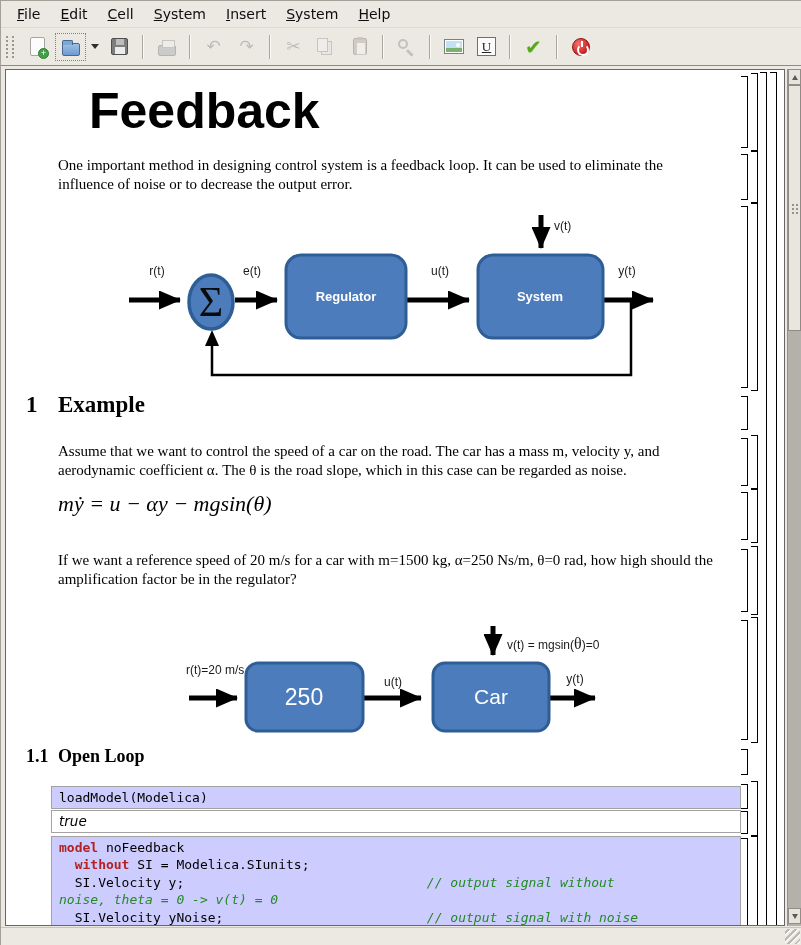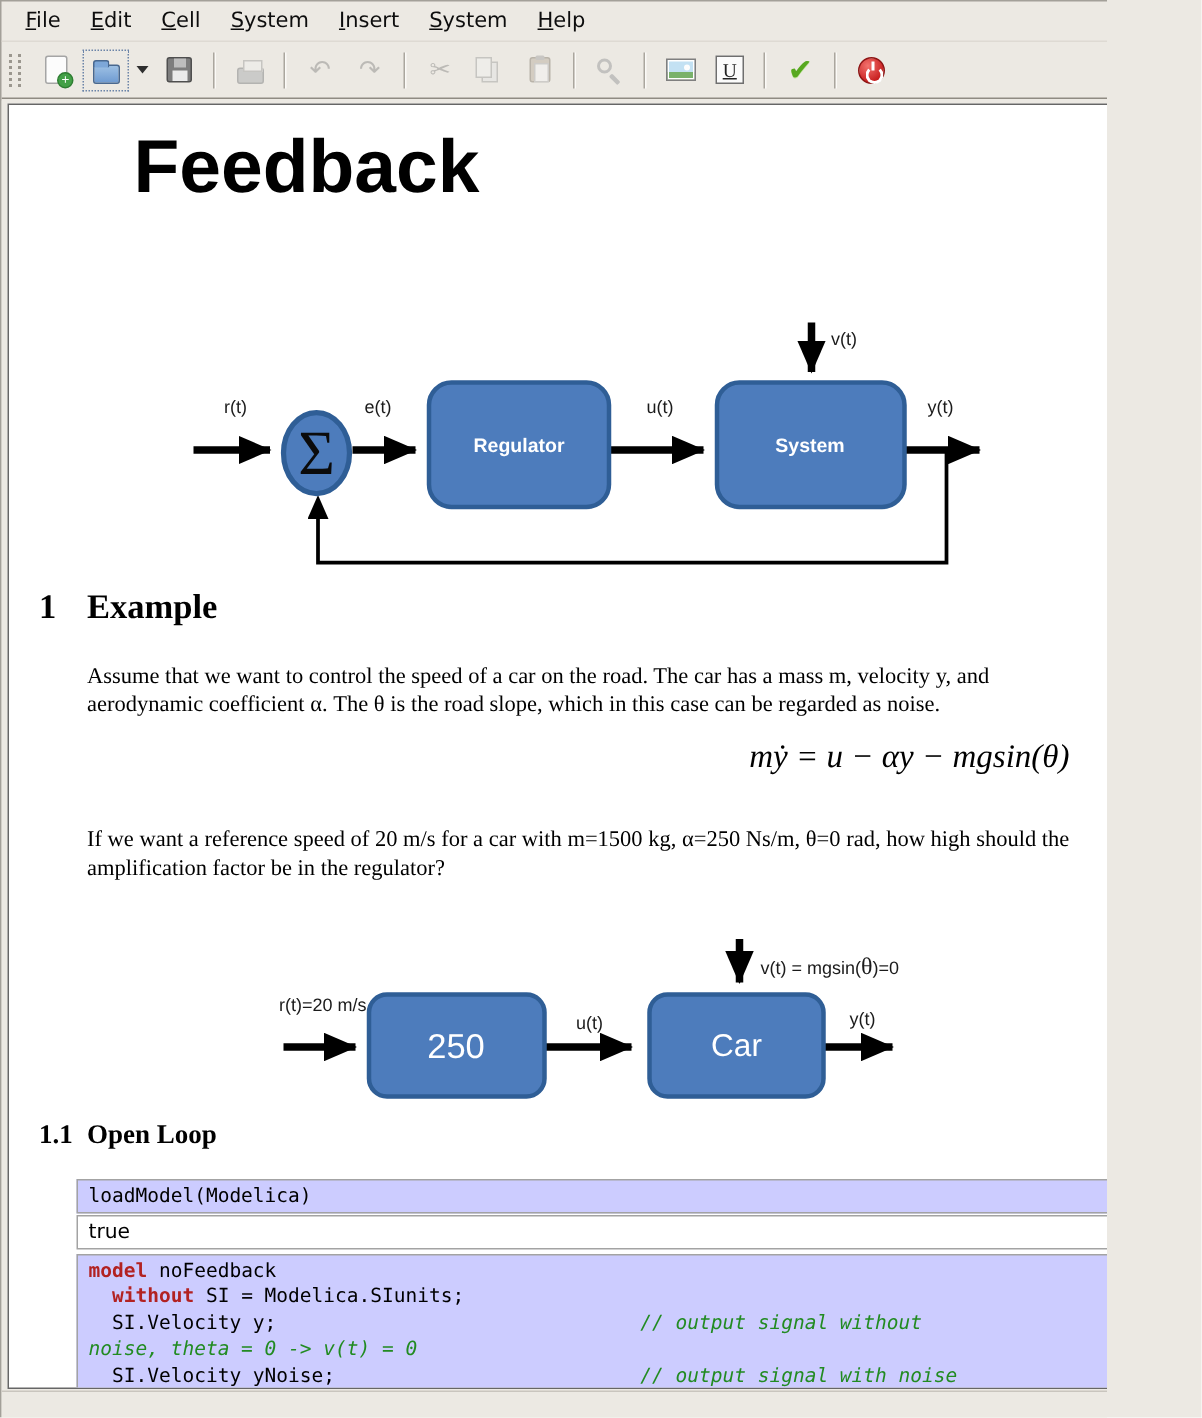--- a/index.html
+++ b/index.html
@@ -1,18 +1,18 @@
 <!DOCTYPE html>
 <html><head>
 <meta charset="utf-8">
 <style>
   * { margin:0; padding:0; box-sizing:border-box; }
   html,body { width:801px; height:945px; }
   body { font-family:"DejaVu Sans","Liberation Sans",sans-serif; background:#ece9e3; }
-  .window { position:relative; width:738px; height:945px; background:#ece9e3; overflow:hidden; border-top:1px solid #a3a099; border-left:1px solid #a3a099; }
+  .window { position:relative; width:801px; height:945px; background:#ece9e3; overflow:hidden; border-top:1px solid #a3a099; border-left:1px solid #a3a099; }
 
   
   .menubar { height:27px; display:flex; align-items:center; padding-left:6px; border-bottom:1px solid #dedad3; }
   .menu-item { display:inline-block; padding:4px 10px; font-size:14px; color:#0d0d0d; cursor:default; }
   .menu-item::first-letter { text-decoration:underline; }
 
   
   .toolbar { height:38px; display:flex; align-items:center; padding-left:3px; border-bottom:1px solid #8f8b83; }
   .tb-grip { width:8px; height:22px; border-left:2px dotted #9b978f; border-right:2px dotted #9b978f; margin:0 7px 0 2px; }
   .tb-btn { width:33px; height:30px; display:flex; align-items:center; justify-content:center; background:none; border:none; position:relative; cursor:default; }
@@ -51,28 +51,28 @@
   .main { position:absolute; top:66px; left:0; width:801px; height:860px; background:#ece9e3; }
   .doc { position:absolute; left:4px; top:2px; width:780px; height:857px; background:#fff; border:1px solid #666; overflow:hidden; font-family:"Liberation Serif",serif; color:#000; }
   .doc-title { position:absolute; left:55px; top:14px; font-family:"Liberation Sans",sans-serif; font-weight:bold; font-size:50px; line-height:54px;margin-left:28px; }
   .para { position:absolute; font-size:15px; line-height:19px; }
   #intro { left:52px; top:86px; width:655px; }
   #assume { left:52px; top:372px; width:655px; }
   #question { left:52px; top:481px; width:676px; }
   .h1 { position:absolute; left:20px; top:322px; font-weight:bold; font-size:23px; }
   .h2 { position:absolute; left:20px; top:676px; font-weight:bold; font-size:18px; }
   .h-num { display:inline-block; min-width:32px; }
-  .formula { position:absolute; left:52px; top:421px; width:655px; text-align:right; font-style:italic; font-size:22px; }
+  .formula { position:absolute; left:52px; top:421px; width:655px; text-align:left; font-style:italic; font-size:22px; }
   .svg-cell { position:absolute; }
   #diag1 { left:115px; top:142px; }
   #diag2 { left:145px; top:548px; }
 
   .cell-in { position:absolute; left:45px; width:690px; border:1px solid #a3a3a3; font-family:"DejaVu Sans Mono","Liberation Mono",monospace; font-size:13px; color:#000; }
   #cell-load { top:716px; height:23px; line-height:21px; padding-left:7px; background:#ccccff; }
-  #cell-true { top:740px; height:23px; line-height:21px; padding-left:7px; background:#ffffff; font-family:"DejaVu Sans","Liberation Sans",sans-serif; font-size:13.5px; }
+  #cell-true { top:740px; height:23px; line-height:21px; padding-left:7px; background:#ffffff; font-family:"DejaVu Sans","Liberation Sans",sans-serif; font-size:13.5px;font-style:italic; }
   #cell-model { top:766px; height:92px; background:#ccccff; white-space:pre; line-height:17.4px; padding:2px 0 0 7px; }
   .tok-keyword { color:#b22222; font-weight:bold; }
   .tok-comment { color:#228b22; font-style:italic; }
   .tok-plain { color:#000; }
 
   .bracket { position:absolute; width:7px; border-right:1px solid #000; border-top:1px solid #000; border-bottom:1px solid #000; }
   .bracket.clip { border-bottom:none; }
 
   
   .vscroll { position:absolute; left:786px; top:2px; width:14px; height:857px; background:#b4b1aa; border-left:1px solid #96928b; }
@@ -159,20 +159,21 @@
     <button class="tb-btn">
         <i class="ic ic-power"></i>
       </button>
   </div>
 
   <div class="main">
     <div class="doc">
 
       <div class="doc-title">Feedback</div>
 
+      <div class="para" id="intro">One important method in designing control system is a feedback loop. It can be used to eliminate the influence of noise or to decrease the output error.</div>
 
       <svg class="svg-cell" id="diag1" width="540" height="172" viewBox="0 0 540 172">
         <defs>
           <marker id="ahA" markerWidth="4.6" markerHeight="3.8" refX="4.2" refY="1.9" orient="auto">
             <path d="M0,0 L4.4,1.9 L0,3.8 Z" fill="#000"></path>
           </marker>
           <marker id="ahB" markerWidth="18" markerHeight="16" refX="12" refY="7" orient="auto" markerUnits="userSpaceOnUse">
             <path d="M0,0 L16,7 L0,14 Z" fill="#000"></path>
           </marker>
         </defs>

